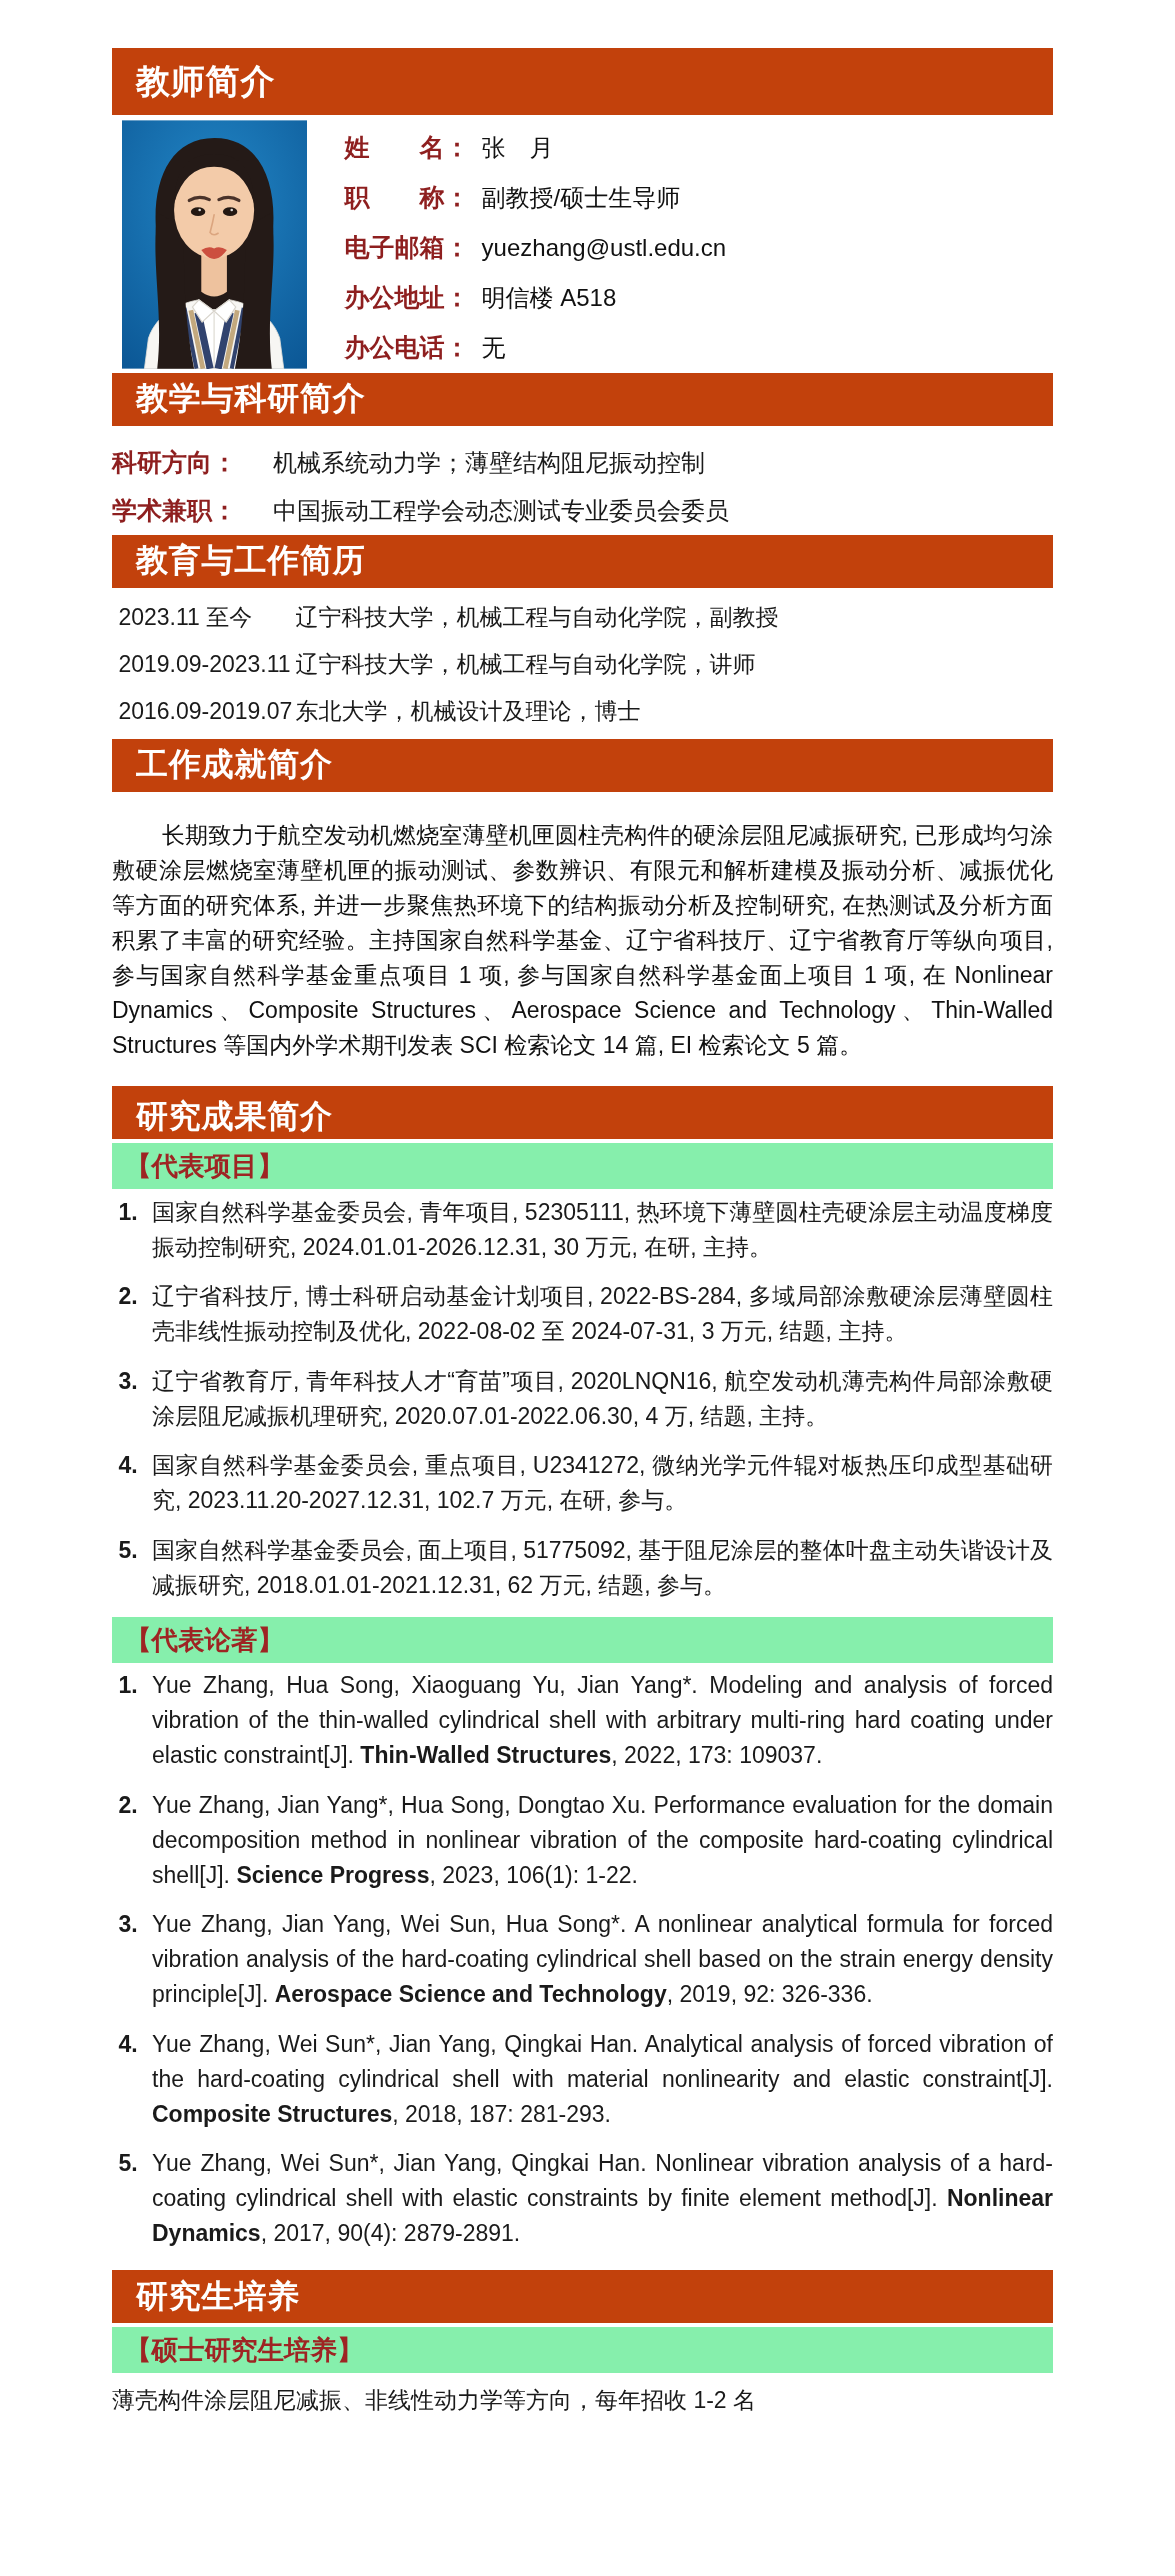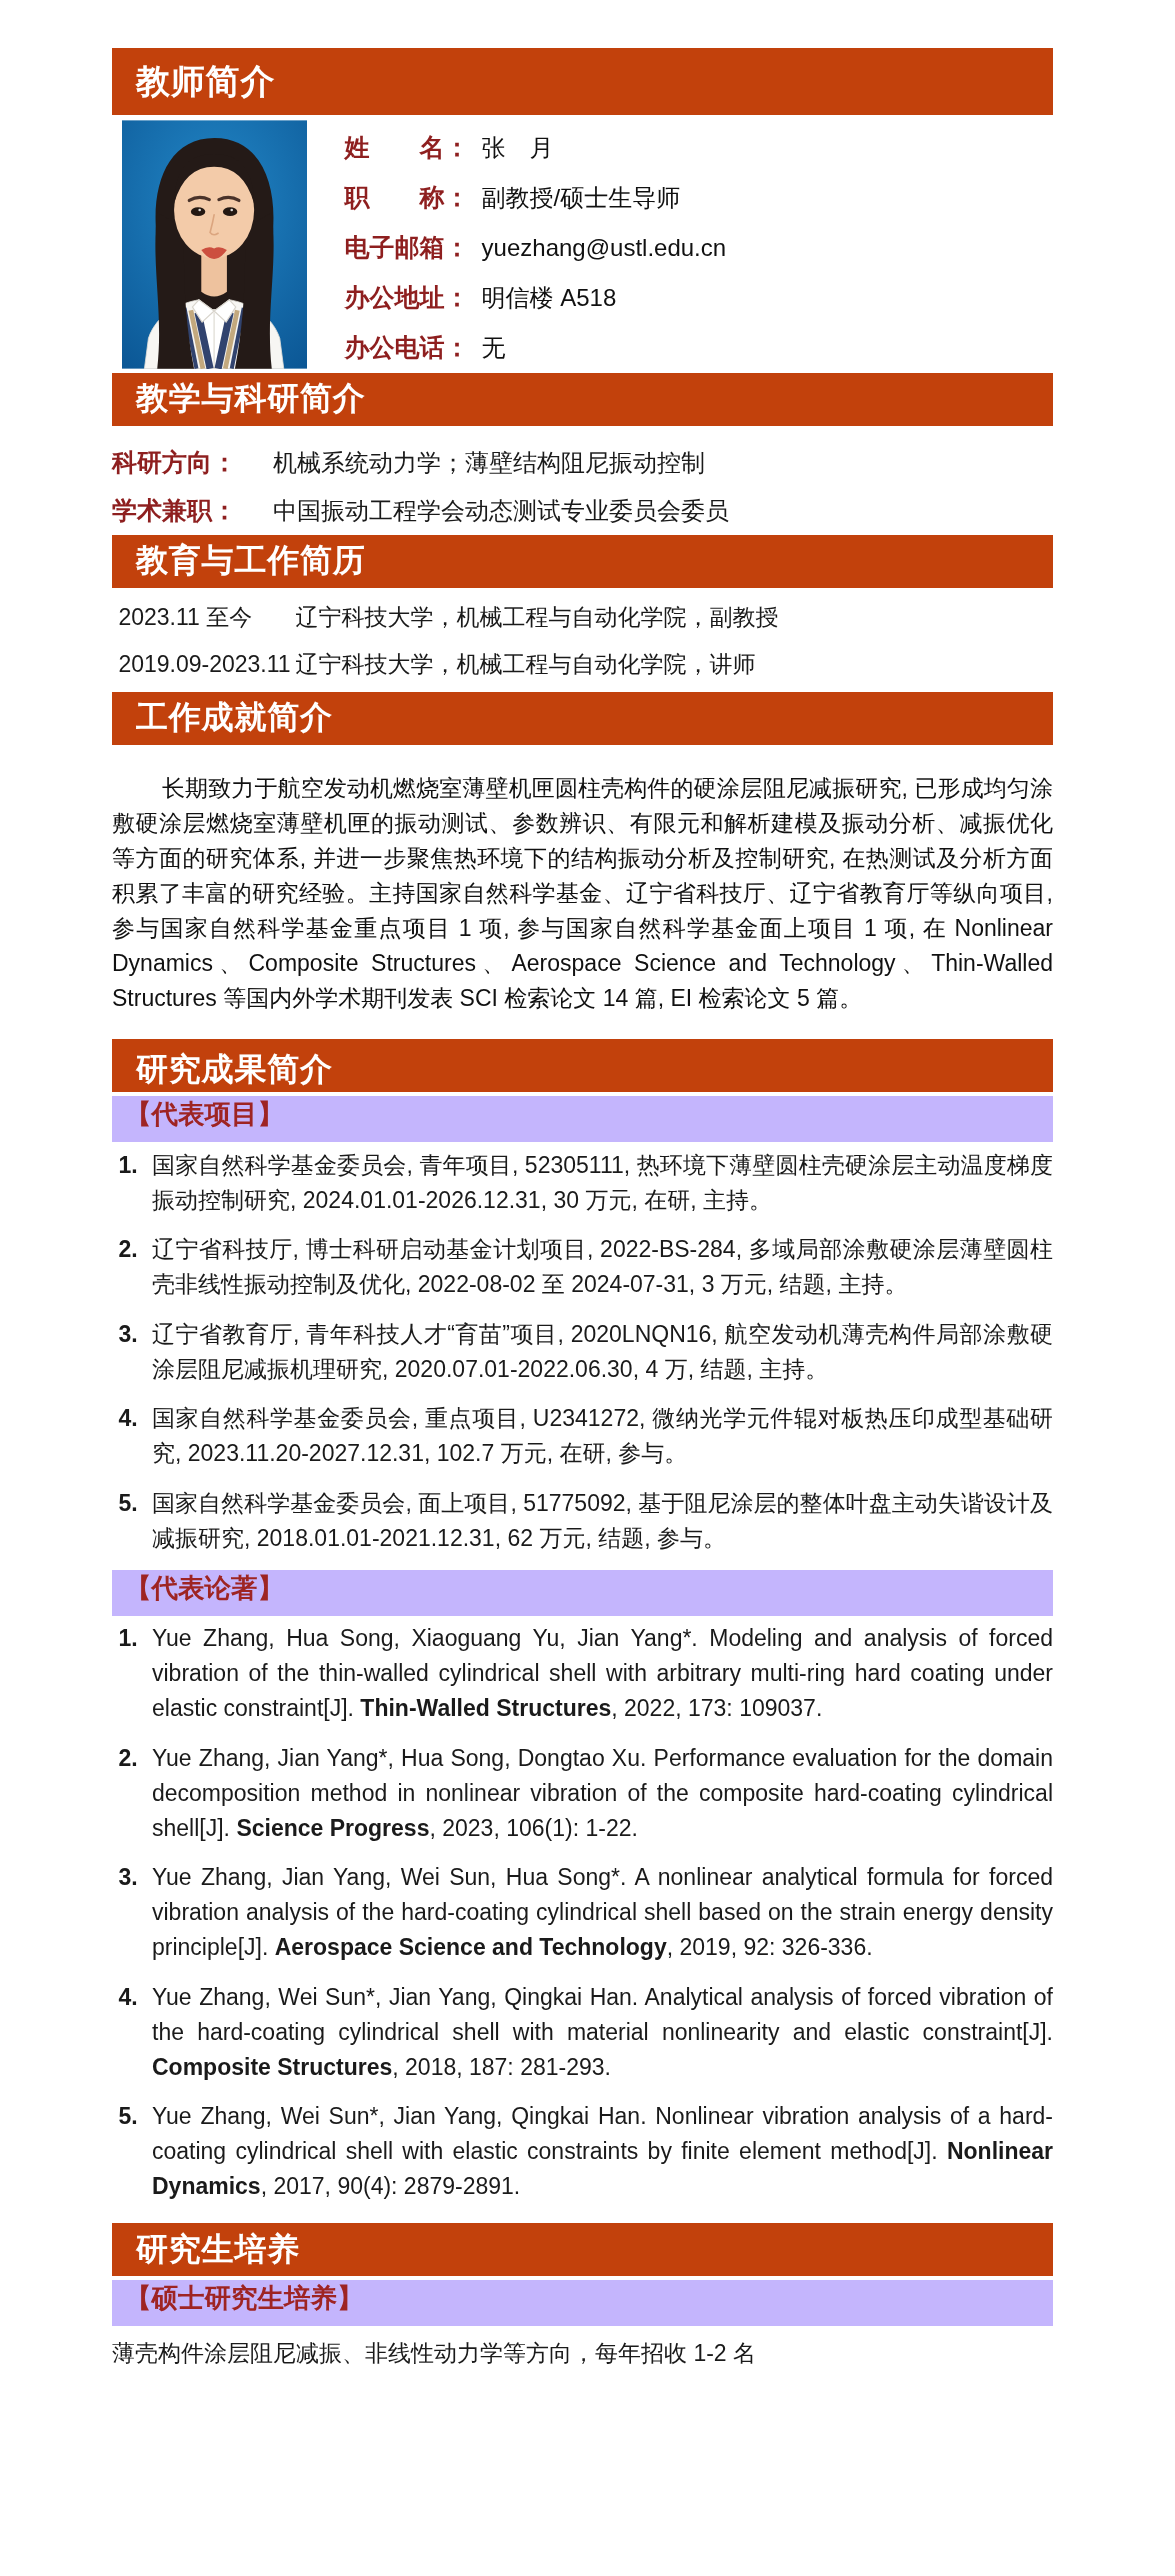--- a/index.html
+++ b/index.html
@@ -26,21 +26,21 @@
   .t-value{font-size:24px;}
   
   .e-rows{margin-top:6.4px;margin-bottom:3.2px;}
   .e-row{height:47px;display:flex;align-items:center;}
   .e-period{width:177px;flex:none;padding-left:6.4px;font-size:23px;}
   .e-desc{font-size:23px;}
   
   .paragraph{margin-top:26px;font-size:23px;line-height:35px;text-align:justify;
              text-indent:50px;color:#111111;}
   
-  .strip{background:#c4b5fd;height:46px;display:flex;align-items:flex-start;padding-left:13px;
+  .strip{background:#86efac;height:46px;display:flex;align-items:center;padding-left:13px;
          box-sizing:border-box;}
   .strip span{color:#9e2423;font-weight:bold;font-size:26.5px;}
   .strip-projects{margin-top:4px;}
   .strip-papers{margin-top:8px;}
   .strip-grad{margin-top:4px;}
   
   .num-list{margin-top:6.4px;}
   .num-item{position:relative;padding-left:40px;font-size:23px;line-height:35px;
             text-align:justify;margin-bottom:14.5px;}
   .num{position:absolute;left:6.4px;top:0;font-weight:bold;}
@@ -155,20 +155,24 @@
     </div>
     <div class="e-rows">
       <div class="e-row">
         <span class="e-period">2023.11 至今</span>
         <span class="e-desc">辽宁科技大学，机械工程与自动化学院，副教授</span>
       </div>
       <div class="e-row">
         <span class="e-period">2019.09-2023.11</span>
         <span class="e-desc">辽宁科技大学，机械工程与自动化学院，讲师</span>
       </div>
+      <div class="e-row">
+        <span class="e-period">2016.09-2019.07</span>
+        <span class="e-desc">东北大学，机械设计及理论，博士</span>
+      </div>
     </div>
 
     <div class="bar bar-std">
       <span>工作成就简介</span>
     </div>
     <p class="paragraph">长期致力于航空发动机燃烧室薄壁机匣圆柱壳构件的硬涂层阻尼减振研究, 已形成均匀涂敷硬涂层燃烧室薄壁机匣的振动测试、参数辨识、有限元和解析建模及振动分析、减振优化等方面的研究体系, 并进一步聚焦热环境下的结构振动分析及控制研究, 在热测试及分析方面积累了丰富的研究经验。主持国家自然科学基金、辽宁省科技厅、辽宁省教育厅等纵向项目, 参与国家自然科学基金重点项目 1 项, 参与国家自然科学基金面上项目 1 项, 在 Nonlinear Dynamics、Composite Structures、Aerospace Science and Technology、Thin-Walled Structures 等国内外学术期刊发表 SCI 检索论文 14 篇, EI 检索论文 5 篇。</p>
 
     <div class="bar bar-std bar-results">
       <span>研究成果简介</span>
     </div>

